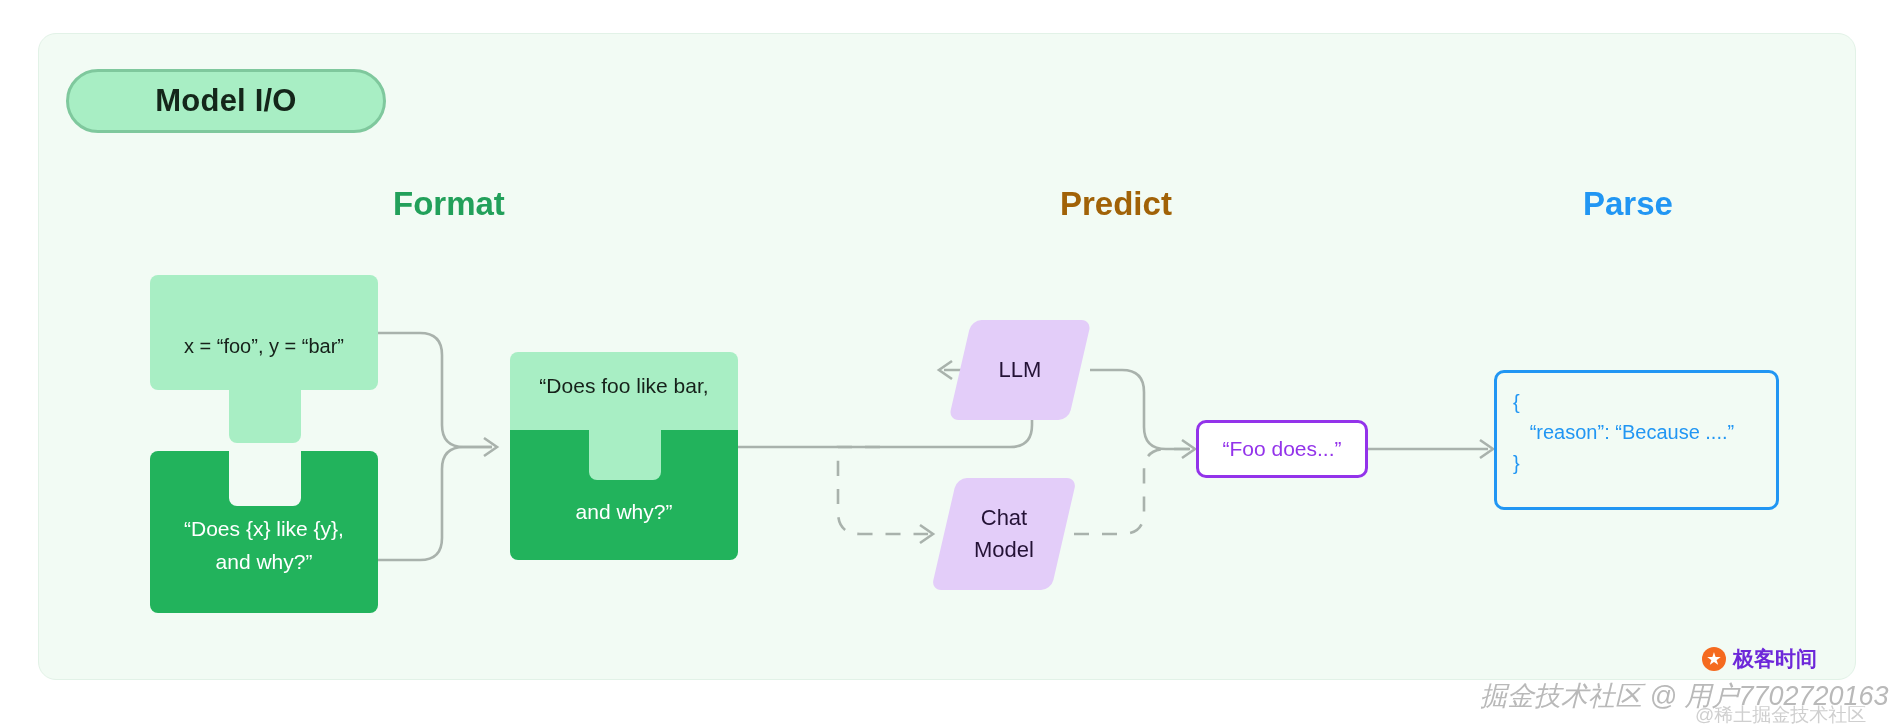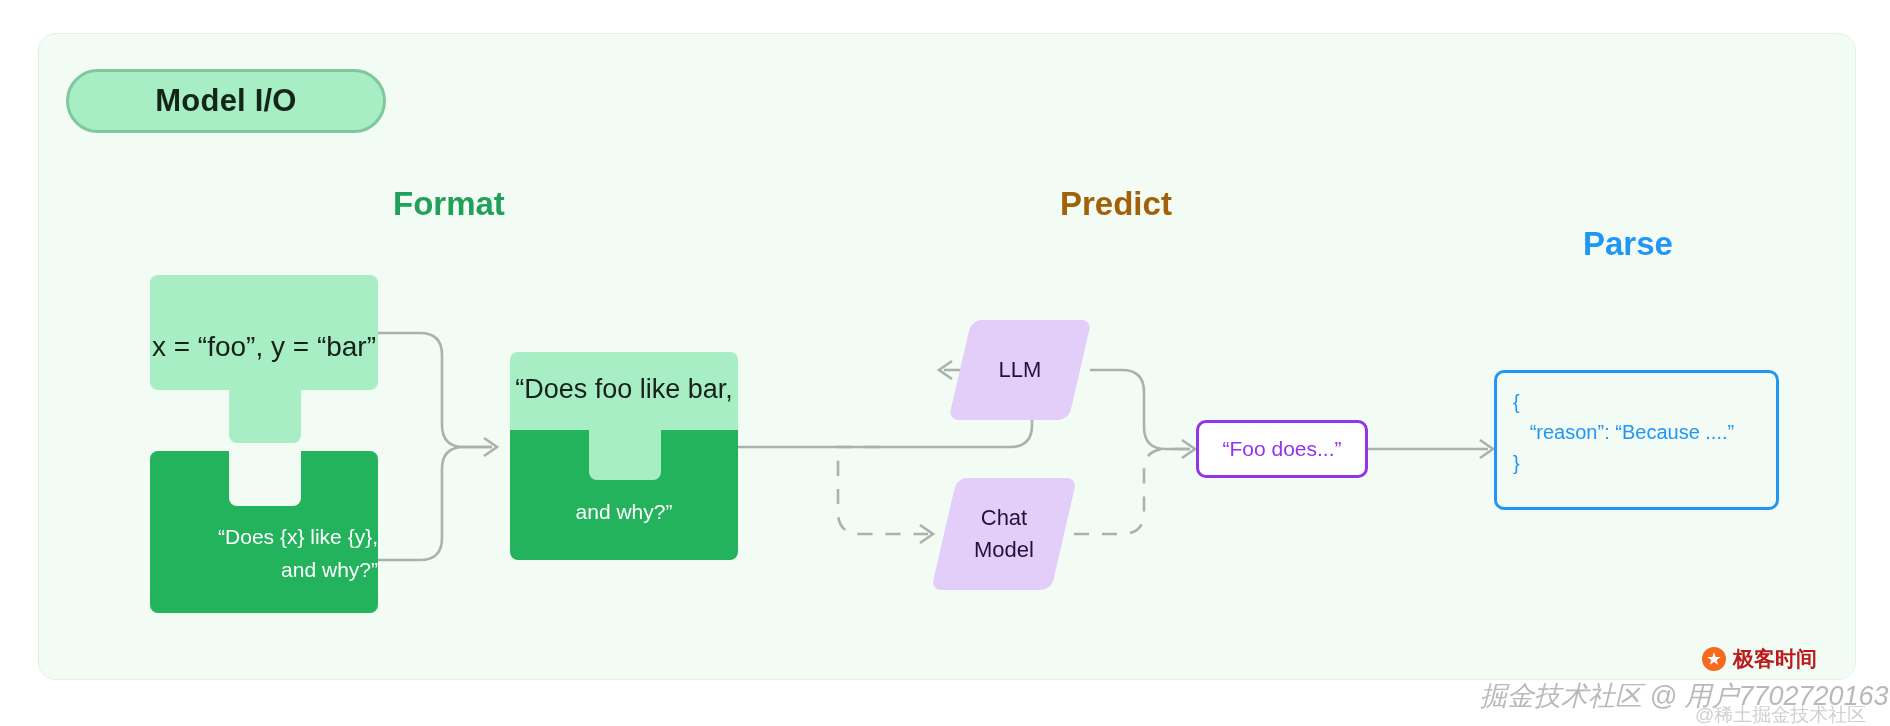--- a/index.html
+++ b/index.html
@@ -37,64 +37,64 @@
   }
 
   
   .heading {
     position: absolute; top: 185px;
     font-size: 33px; font-weight: bold;
     white-space: nowrap;
   }
   .heading.format  { left: 381px; color: #22a05a; margin-left: 12px; }
   .heading.predict { left: 1028px; color: #a16207; margin-left: 32px; }
-  .heading.parse   { left: 1583px; color: #2196f3; margin-top: 40px; }
+  .heading.parse   { left: 1583px; color: #2196f3; }
 
   
   
   .piece-light-top {
     position: absolute;
     left: 150px; top: 275px;
     width: 228px; height: 115px;
     background: #a8eec4;
     border-radius: 8px;
   }
   .piece-light-top .tab {
     position: absolute;
     left: 79px; top: 110px;
     width: 72px; height: 58px;
     background: #a8eec4;
     border-radius: 0 0 8px 8px;
   }
   .piece-light-top .txt {
     position: absolute; inset: 0;
     display: flex; align-items: center; justify-content: center;
-    font-size: 28px; color: #16211a; margin-top: 28px;
+    font-size: 20px; color: #16211a; margin-top: 28px;
   }
 
   
   .piece-dark-bottom {
     position: absolute;
     left: 150px; top: 451px;
     width: 228px; height: 162px;
     background: #22b35c;
     border-radius: 8px;
   }
   .piece-dark-bottom .notch {
     position: absolute;
     left: 79px; top: -1px;
     width: 72px; height: 56px;
     background: #f2fbf4;
     border-radius: 0 0 8px 8px;
   }
   .piece-dark-bottom .txt {
     position: absolute;
     left: 0; right: 0; top: 62px;
-    text-align: right;
-    font-size: 21px; color: #ffffff; line-height: 1.55; margin-top: 8px;
+    text-align: center;
+    font-size: 21px; color: #ffffff; line-height: 1.55;
   }
 
   
   .combo { position: absolute; left: 510px; top: 352px; width: 228px; height: 208px; }
   .combo .light {
     position: absolute; left: 0; top: 0;
     width: 228px; height: 78px;
     background: #a8eec4;
     border-radius: 8px 8px 0 0;
   }
@@ -105,21 +105,21 @@
     border-radius: 0 0 8px 8px;
   }
   .combo .dark-notch {
     position: absolute; left: 79px; top: 78px;
     width: 72px; height: 50px;
     background: #a8eec4;
     border-radius: 0 0 8px 8px;
   }
   .combo .txt-top {
     position: absolute; left: 0; right: 0; top: 22px;
-    text-align: center; font-size: 27px; color: #16211a;
+    text-align: center; font-size: 21px; color: #16211a;
   }
   .combo .txt-bot {
     position: absolute; left: 0; right: 0; top: 148px;
     text-align: center; font-size: 21px; color: #ffffff;
   }
 
   
   .para {
     position: absolute;
     background: #e3cdf9;
@@ -173,21 +173,21 @@
   .gk-logo {
     position: absolute; left: 1702px; top: 645px;
     display: flex; align-items: center; gap: 7px;
   }
   .gk-circle {
     width: 24px; height: 24px; border-radius: 50%;
     background: #f56a1f;
     display: flex; align-items: center; justify-content: center;
     color: #ffffff; font-size: 15px; font-weight: bold;
   }
-  .gk-text { font-size: 21px; font-weight: bold; color: #b91c1c; }
+  .gk-text { font-size: 21px; font-weight: bold; color: #6d28d9; }
 
   .wm-main {
     position: absolute; left: 1480px; top: 678px;
     font-size: 27px; color: #b9b9b9;
     font-style: italic;
     white-space: nowrap;
   }
   .wm-sub {
     position: absolute; left: 1695px; top: 702px;
     font-size: 19px; color: #cfcfcf;

